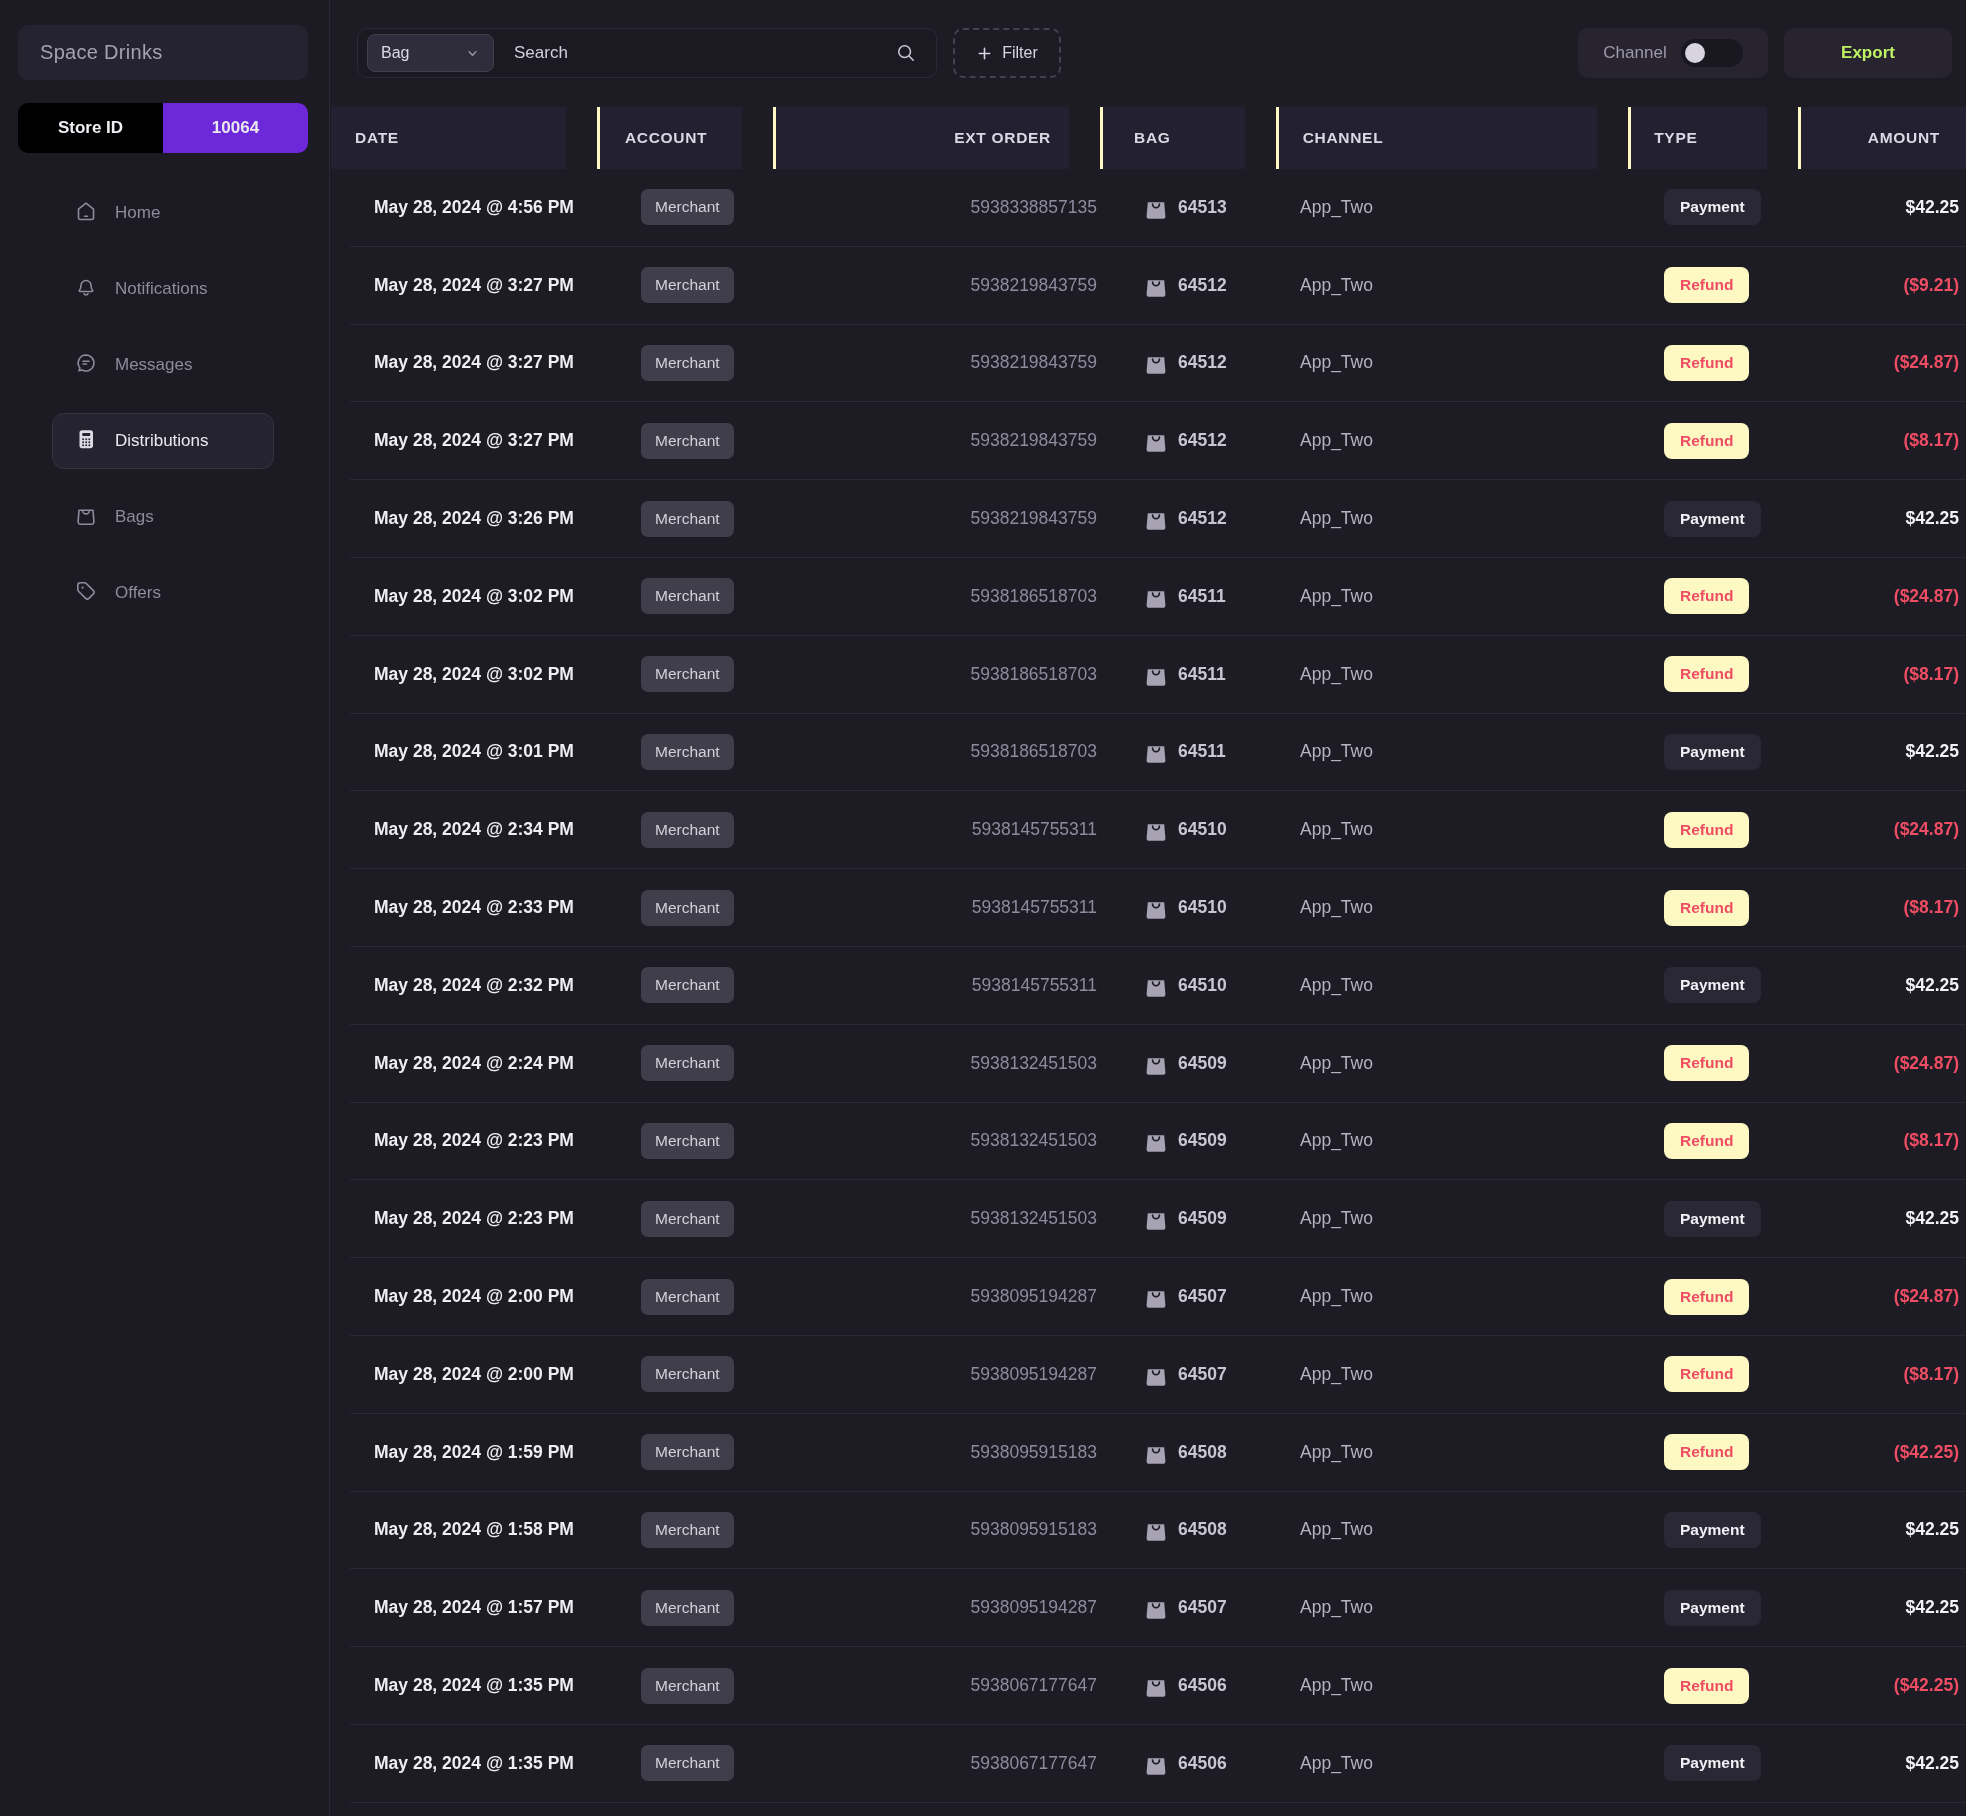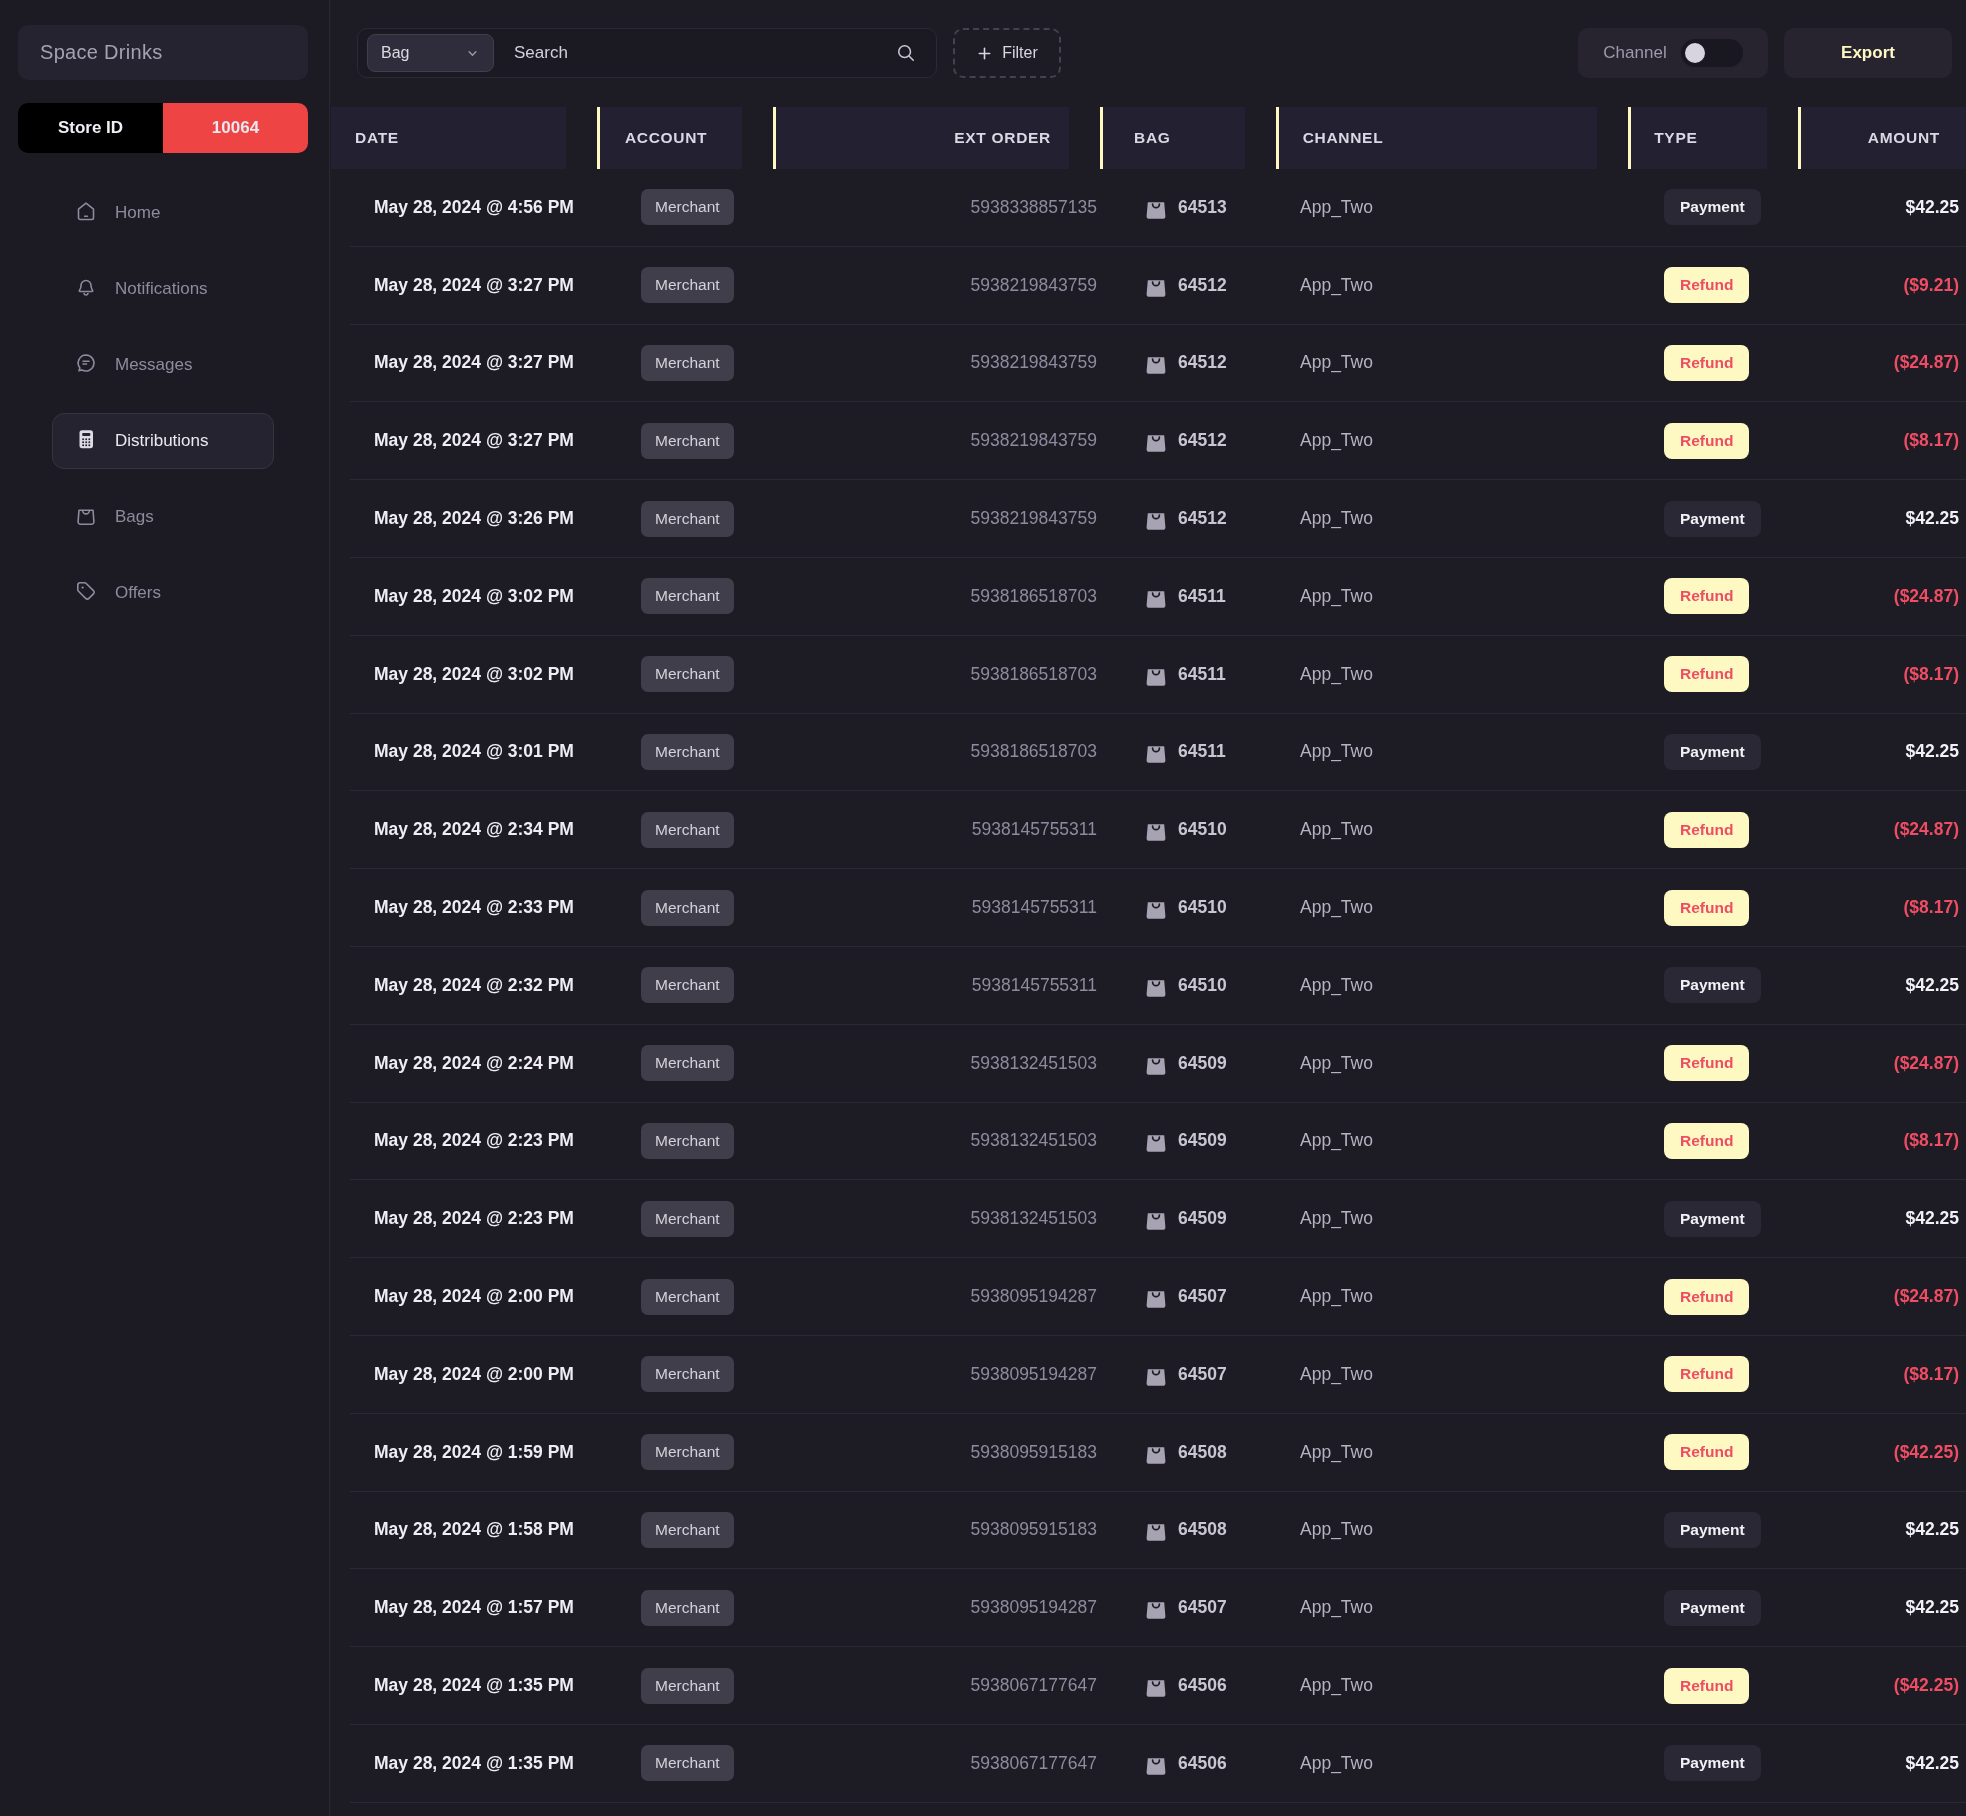--- a/index.html
+++ b/index.html
@@ -11,21 +11,21 @@
   .sidebar{position:absolute;left:0;top:0;width:330px;height:1816px;
     background:#1c1a23;border-right:1px solid #2b2834;}
   .logo-card{position:absolute;left:18px;top:25px;width:290px;height:55px;
     background:#262330;border-radius:10px;display:flex;align-items:center;
     padding-left:22px;color:#a5a1b2;font-size:20px;letter-spacing:.3px;}
   .store-pill{position:absolute;left:18px;top:103px;width:290px;height:50px;
     border-radius:10px;overflow:hidden;display:flex;}
   .store-pill .seg{flex:1;display:flex;align-items:center;justify-content:center;
     font-size:17px;}
   .store-pill .key{background:#000000;color:#f1eff5;font-weight:bold;}
-  .store-pill .val{background:#ef4444;color:#e9e7ef;font-weight:600;}
+  .store-pill .val{background:#6d28d9;color:#e9e7ef;font-weight:600;}
   .nav{position:absolute;left:52px;top:185px;width:222px;display:flex;
     flex-direction:column;gap:20px;}
   .nav-item{height:56px;display:flex;align-items:center;gap:17px;
     padding:0 21px;border-radius:12px;border:1px solid transparent;
     color:#8f8b9d;font-size:17px;cursor:pointer;}
   .nav-item.active{background:#262331;border-color:#37343f;color:#ebe9f0;
     font-weight:500;}
   .nav-item svg{flex:0 0 auto;}
   .user-card{position:absolute;left:18px;top:1703px;width:290px;height:92px;
     background:#262330;border-radius:12px;display:flex;align-items:center;
@@ -49,21 +49,21 @@
     color:#d8d5e0;font-size:16px;cursor:pointer;}
   .channel-box{position:absolute;left:1578px;top:28px;width:190px;height:50px;
     background:#272430;border-radius:10px;display:flex;align-items:center;
     justify-content:center;gap:14px;}
   .channel-label{color:#9d99ab;font-size:17px;}
   .toggle{width:62px;height:28px;border-radius:14px;background:#19171f;
     position:relative;cursor:pointer;flex:0 0 auto;}
   .toggle .knob{position:absolute;left:4px;top:4px;width:20px;height:20px;
     border-radius:50%;background:#d7d4df;}
   .export-btn{position:absolute;left:1784px;top:28px;width:168px;height:50px;
-    background:#272430;border:none;border-radius:10px;color:#fef9c3;
+    background:#272430;border:none;border-radius:10px;color:#bef264;
     font-size:17px;font-weight:bold;font-family:inherit;cursor:pointer;}
 
   
   .thead{position:absolute;left:331px;top:107px;width:1635px;height:62px;
     display:flex;}
   .th{background:#232032;display:flex;align-items:center;color:#dbd8e3;
     font-weight:bold;font-size:15.5px;letter-spacing:.7px;}
   .th + .th{border-left:3px solid #fef9c3;margin-left:31px;}
   .tbody{position:absolute;left:331px;top:169px;width:1635px;margin-left:19px;}
   .tr{height:77.8px;display:flex;align-items:center;

